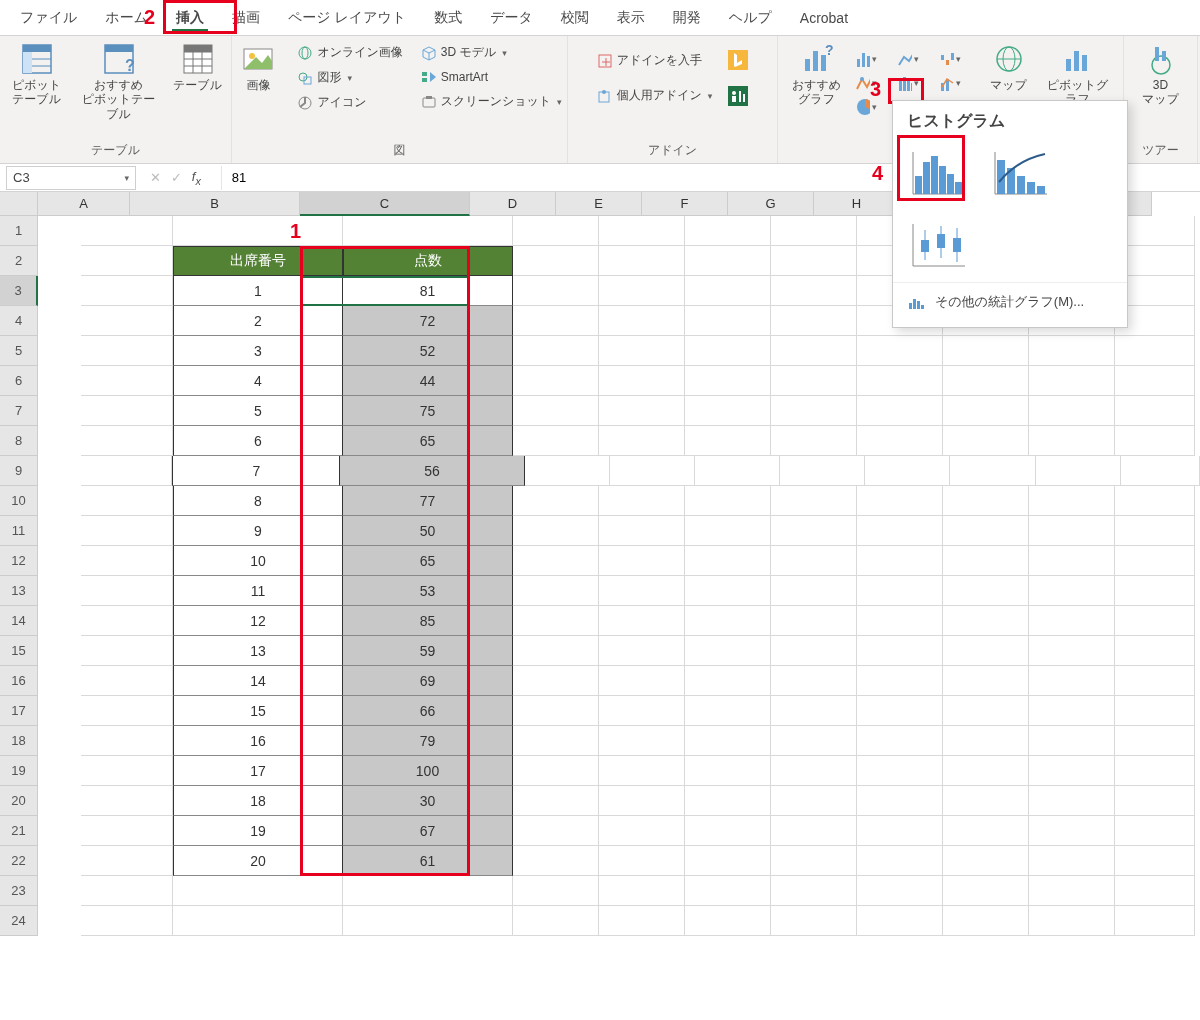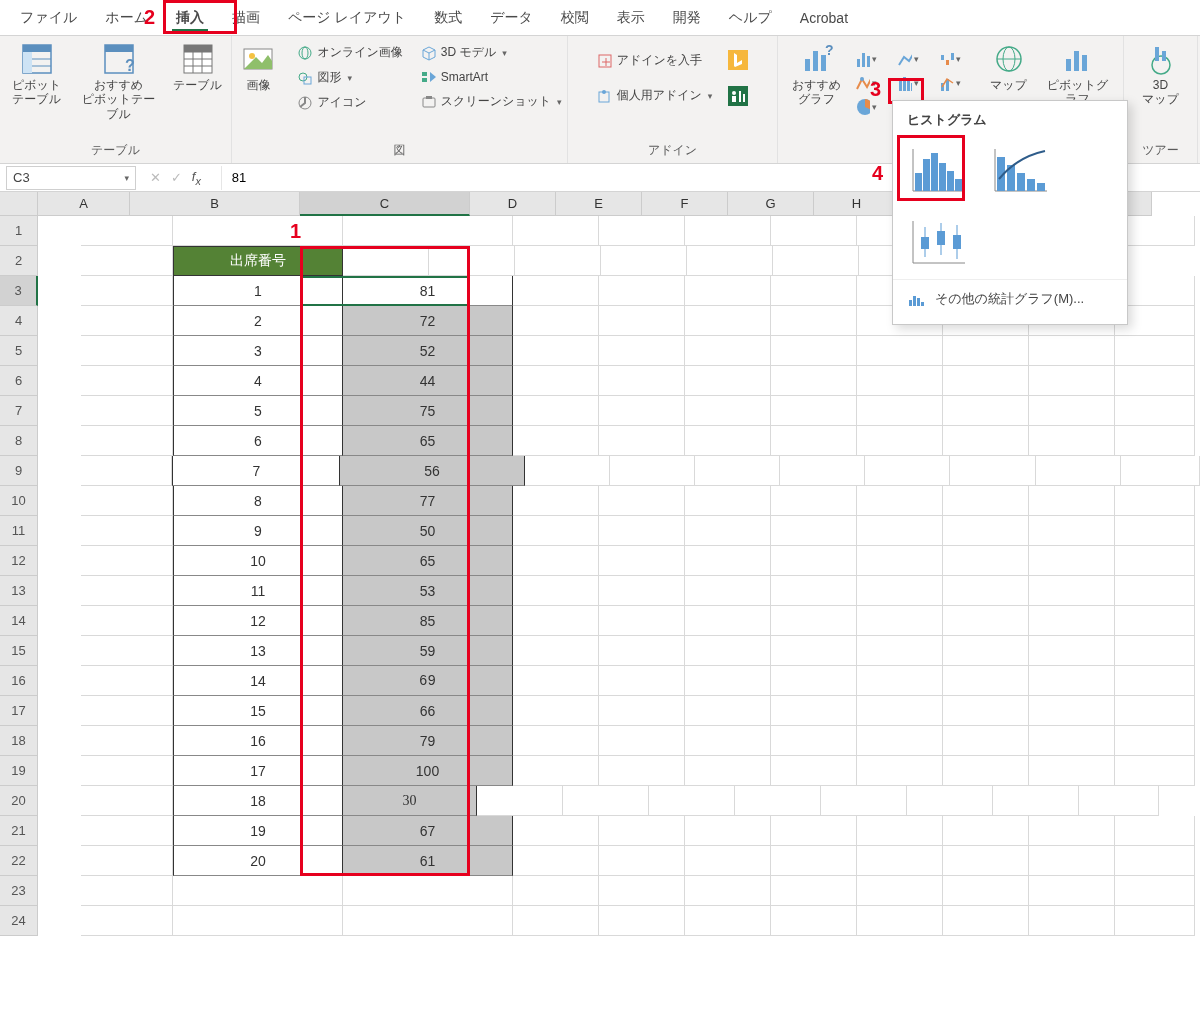--- a/index.html
+++ b/index.html
@@ -52,21 +52,21 @@
   .cell { border-right:1px solid #d9d9d9; border-bottom:1px solid #d9d9d9; background:#fff; display:flex; align-items:center; justify-content:center; font-size:14px; color:#333; position:relative; }
   .cell.hdr { background:#548235; color:#fff; font-weight:500; border:1px solid #333; }
   .cell.bcol { border-left:1px solid #333; border-right:1px solid #333; border-bottom:1px solid #888; }
   .cell.ccol { border-right:1px solid #333; border-bottom:1px solid #888; background:#c8c8c8; }
   .cell.ccol.first { background:#fff; }
   .active-cell-outline { position:absolute; border:2px solid #217346; pointer-events:none; }
   .selection-outline { position:absolute; border:3px solid #e6001e; pointer-events:none; }
 
   
   .chart-popup { position:absolute; top:100px; left:892px; width:236px; background:#fff; border:1px solid #c8c8c8; box-shadow: 4px 4px 10px rgba(0,0,0,.15); z-index:50; padding-bottom:6px; }
-  .chart-popup h4 { font-size:13px; font-weight:600; padding:10px 14px 6px; }
+  .chart-popup h4 { font-size:16px; font-weight:600; padding:10px 14px 6px; }
   .chart-popup .thumbs { display:flex; gap:18px; padding:4px 12px 12px; }
   .chart-popup .thumb { width:64px; height:56px; display:flex; align-items:flex-end; justify-content:center; cursor:pointer; }
   .chart-popup .more { display:flex; align-items:center; gap:10px; padding:10px 14px; border-top:1px solid #eee; cursor:pointer; }
   .chart-popup .more .ic { width:18px; height:18px; }
 
   .red-num { position:absolute; font-weight:700; font-size:20px; color:#e6001e; z-index:60; }
 </style>
 </head>
 <body>
 
@@ -506,20 +506,21 @@
         <div class="cell" style="width: 86px;"></div>
         <div class="cell" style="width: 86px;"></div>
         <div class="cell" style="width: 86px;"></div>
         <div class="cell" style="width: 86px;"></div>
         <div class="cell" style="width: 86px;"></div>
         <div class="cell" style="width: 80px;"></div>
       </div>
       <div class="row">
         <div class="cell" style="width: 92px;"></div>
         <div class="cell hdr" style="width: 170px;">出席番号</div>
+        <div class="cell hdr" style="width: 170px;">点数</div>
         <div class="cell" style="width: 86px;"></div>
         <div class="cell" style="width: 86px;"></div>
         <div class="cell" style="width: 86px;"></div>
         <div class="cell" style="width: 86px;"></div>
         <div class="cell" style="width: 86px;"></div>
         <div class="cell" style="width: 86px;"></div>
         <div class="cell" style="width: 86px;"></div>
         <div class="cell" style="width: 80px;"></div>
       </div>
       <div class="row">
@@ -687,21 +688,21 @@
         <div class="cell" style="width: 86px;"></div>
         <div class="cell" style="width: 86px;"></div>
         <div class="cell" style="width: 86px;"></div>
         <div class="cell" style="width: 86px;"></div>
         <div class="cell" style="width: 86px;"></div>
         <div class="cell" style="width: 80px;"></div>
       </div>
       <div class="row">
         <div class="cell" style="width: 92px;"></div>
         <div class="cell bcol" style="width: 170px;">14</div>
-        <div class="cell ccol" style="width: 170px; font-family: Liberation Mono, monospace;">69</div>
+        <div class="cell ccol" style="width: 170px;">69</div>
         <div class="cell" style="width: 86px;"></div>
         <div class="cell" style="width: 86px;"></div>
         <div class="cell" style="width: 86px;"></div>
         <div class="cell" style="width: 86px;"></div>
         <div class="cell" style="width: 86px;"></div>
         <div class="cell" style="width: 86px;"></div>
         <div class="cell" style="width: 86px;"></div>
         <div class="cell" style="width: 80px;"></div>
       </div>
       <div class="row">
@@ -739,21 +740,21 @@
         <div class="cell" style="width: 86px;"></div>
         <div class="cell" style="width: 86px;"></div>
         <div class="cell" style="width: 86px;"></div>
         <div class="cell" style="width: 86px;"></div>
         <div class="cell" style="width: 86px;"></div>
         <div class="cell" style="width: 80px;"></div>
       </div>
       <div class="row">
         <div class="cell" style="width: 92px;"></div>
         <div class="cell bcol" style="width: 170px;">18</div>
-        <div class="cell ccol" style="width: 134px; font-family: Liberation Serif, serif;">30</div>
+        <div class="cell ccol" style="width: 170px;">30</div>
         <div class="cell" style="width: 86px;"></div>
         <div class="cell" style="width: 86px;"></div>
         <div class="cell" style="width: 86px;"></div>
         <div class="cell" style="width: 86px;"></div>
         <div class="cell" style="width: 86px;"></div>
         <div class="cell" style="width: 86px;"></div>
         <div class="cell" style="width: 86px;"></div>
         <div class="cell" style="width: 80px;"></div>
       </div>
       <div class="row">

